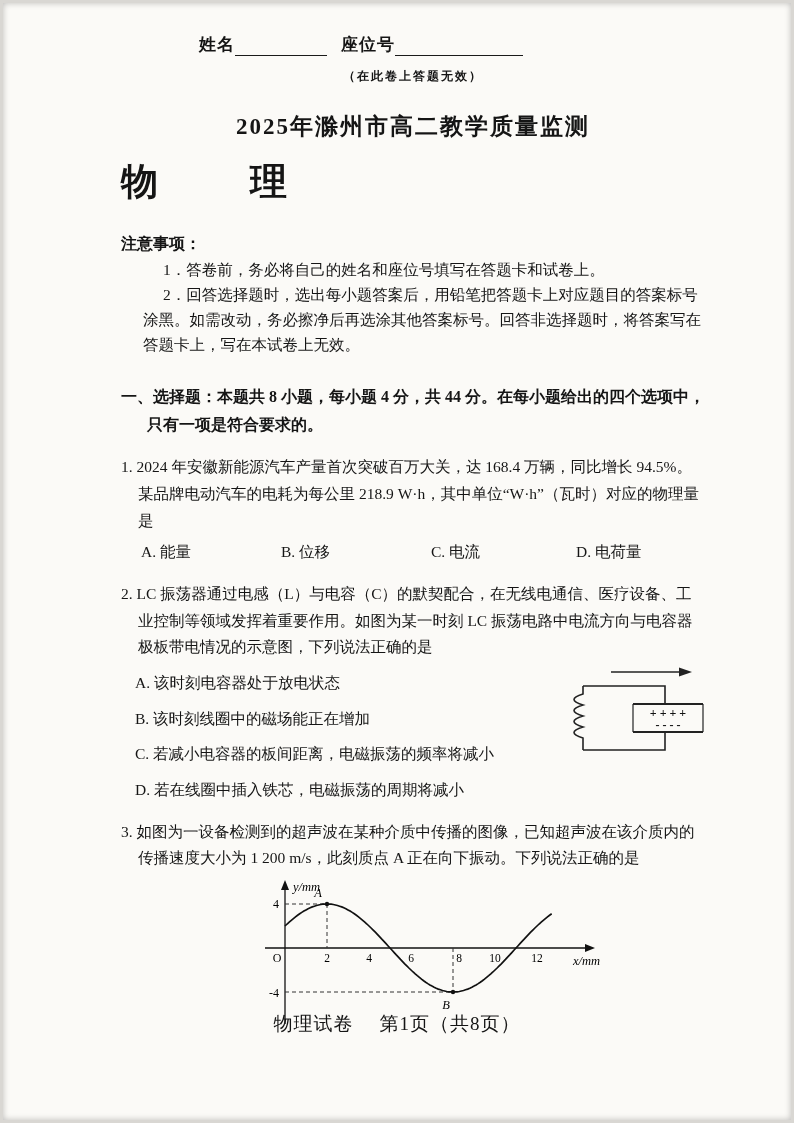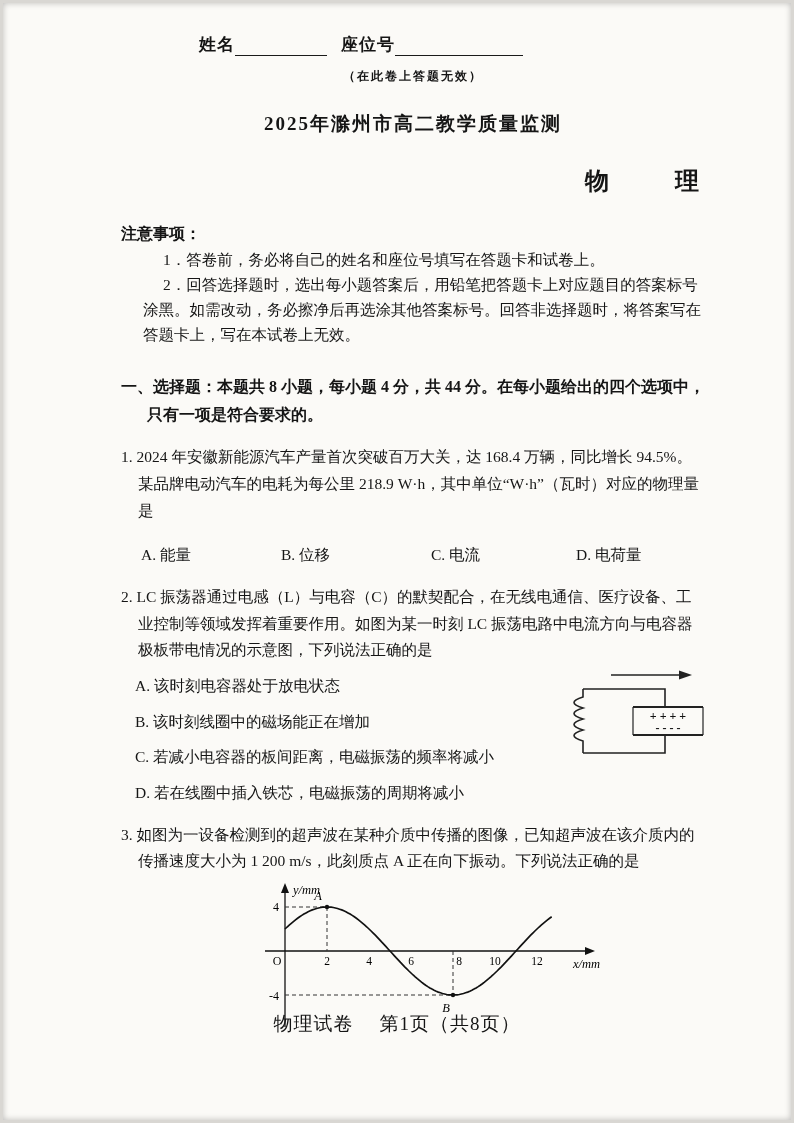--- a/index.html
+++ b/index.html
@@ -16,31 +16,31 @@
     padding:30px 86px 0 118px;
     box-shadow:0 0 6px rgba(0,0,0,.25) inset;
     overflow:hidden;
   }
   
   .name-line { margin-left:78px; font-weight:bold; font-size:17px; letter-spacing:1px;font-family:Liberation Serif, serif; }
   .blank { display:inline-block; border-bottom:1.6px solid #1a1a1a; height:1.05em; vertical-align:bottom; }
   .name-blank { width:92px; margin-right:14px; }
   .seat-blank { width:128px; }
   .invalid { text-align:center; font-weight:bold; font-size:12px; margin-top:12px; letter-spacing:2px; }
-  .exam-title { text-align:center; font-size:19px; font-weight:600; margin-top:26px; letter-spacing:2px; }
-  .subject { text-align:right; font-size:24px; font-weight:bold; margin-top:28px; letter-spacing:6px; }
+  .exam-title { text-align:center; font-size:23px; font-weight:600; margin-top:26px; letter-spacing:2px; }
+  .subject { text-align:left; font-size:37px; font-weight:bold; margin-top:15px; letter-spacing:6px; }
   
   .notices { margin-top:24px; font-size:15.5px; line-height:1.62; }
   .notices-title { font-weight:bold; font-size:16px; }
   .notice { padding-left:22px; text-indent:20px; }
   
   .section-header { margin-top:26px; font-weight:bold; font-size:16px; line-height:1.75; padding-left:26px; text-indent:-26px; }
   .question { margin-top:15px; font-size:15.5px; line-height:1.72; }
   .q-text { padding-left:17px; text-indent:-17px; }
-  .q1-options { display:flex; margin-top:18px; padding-left:20px; }
+  .q1-options { display:flex; margin-top:5px; padding-left:20px; }
   .q1-options span:nth-child(1){ width:140px; }
   .q1-options span:nth-child(2){ width:150px; }
   .q1-options span:nth-child(3){ width:145px; }
   .q2-body { position:relative; margin-top:4px; }
   .q2-options { width:440px; padding-left:14px; }
   .q2-options p { margin-top:9px; }
   .q2-figure { position:absolute; right:-16px; top:-8px; width:168px; }
   .q3-graph { margin:4px 0 0 118px; width:370px; }
   svg text { font-family:"Liberation Serif","DejaVu Serif",serif; }
   .footer { position:absolute; left:0; top:1008px; width:100%; text-align:center; font-size:19px; letter-spacing:1px; }

